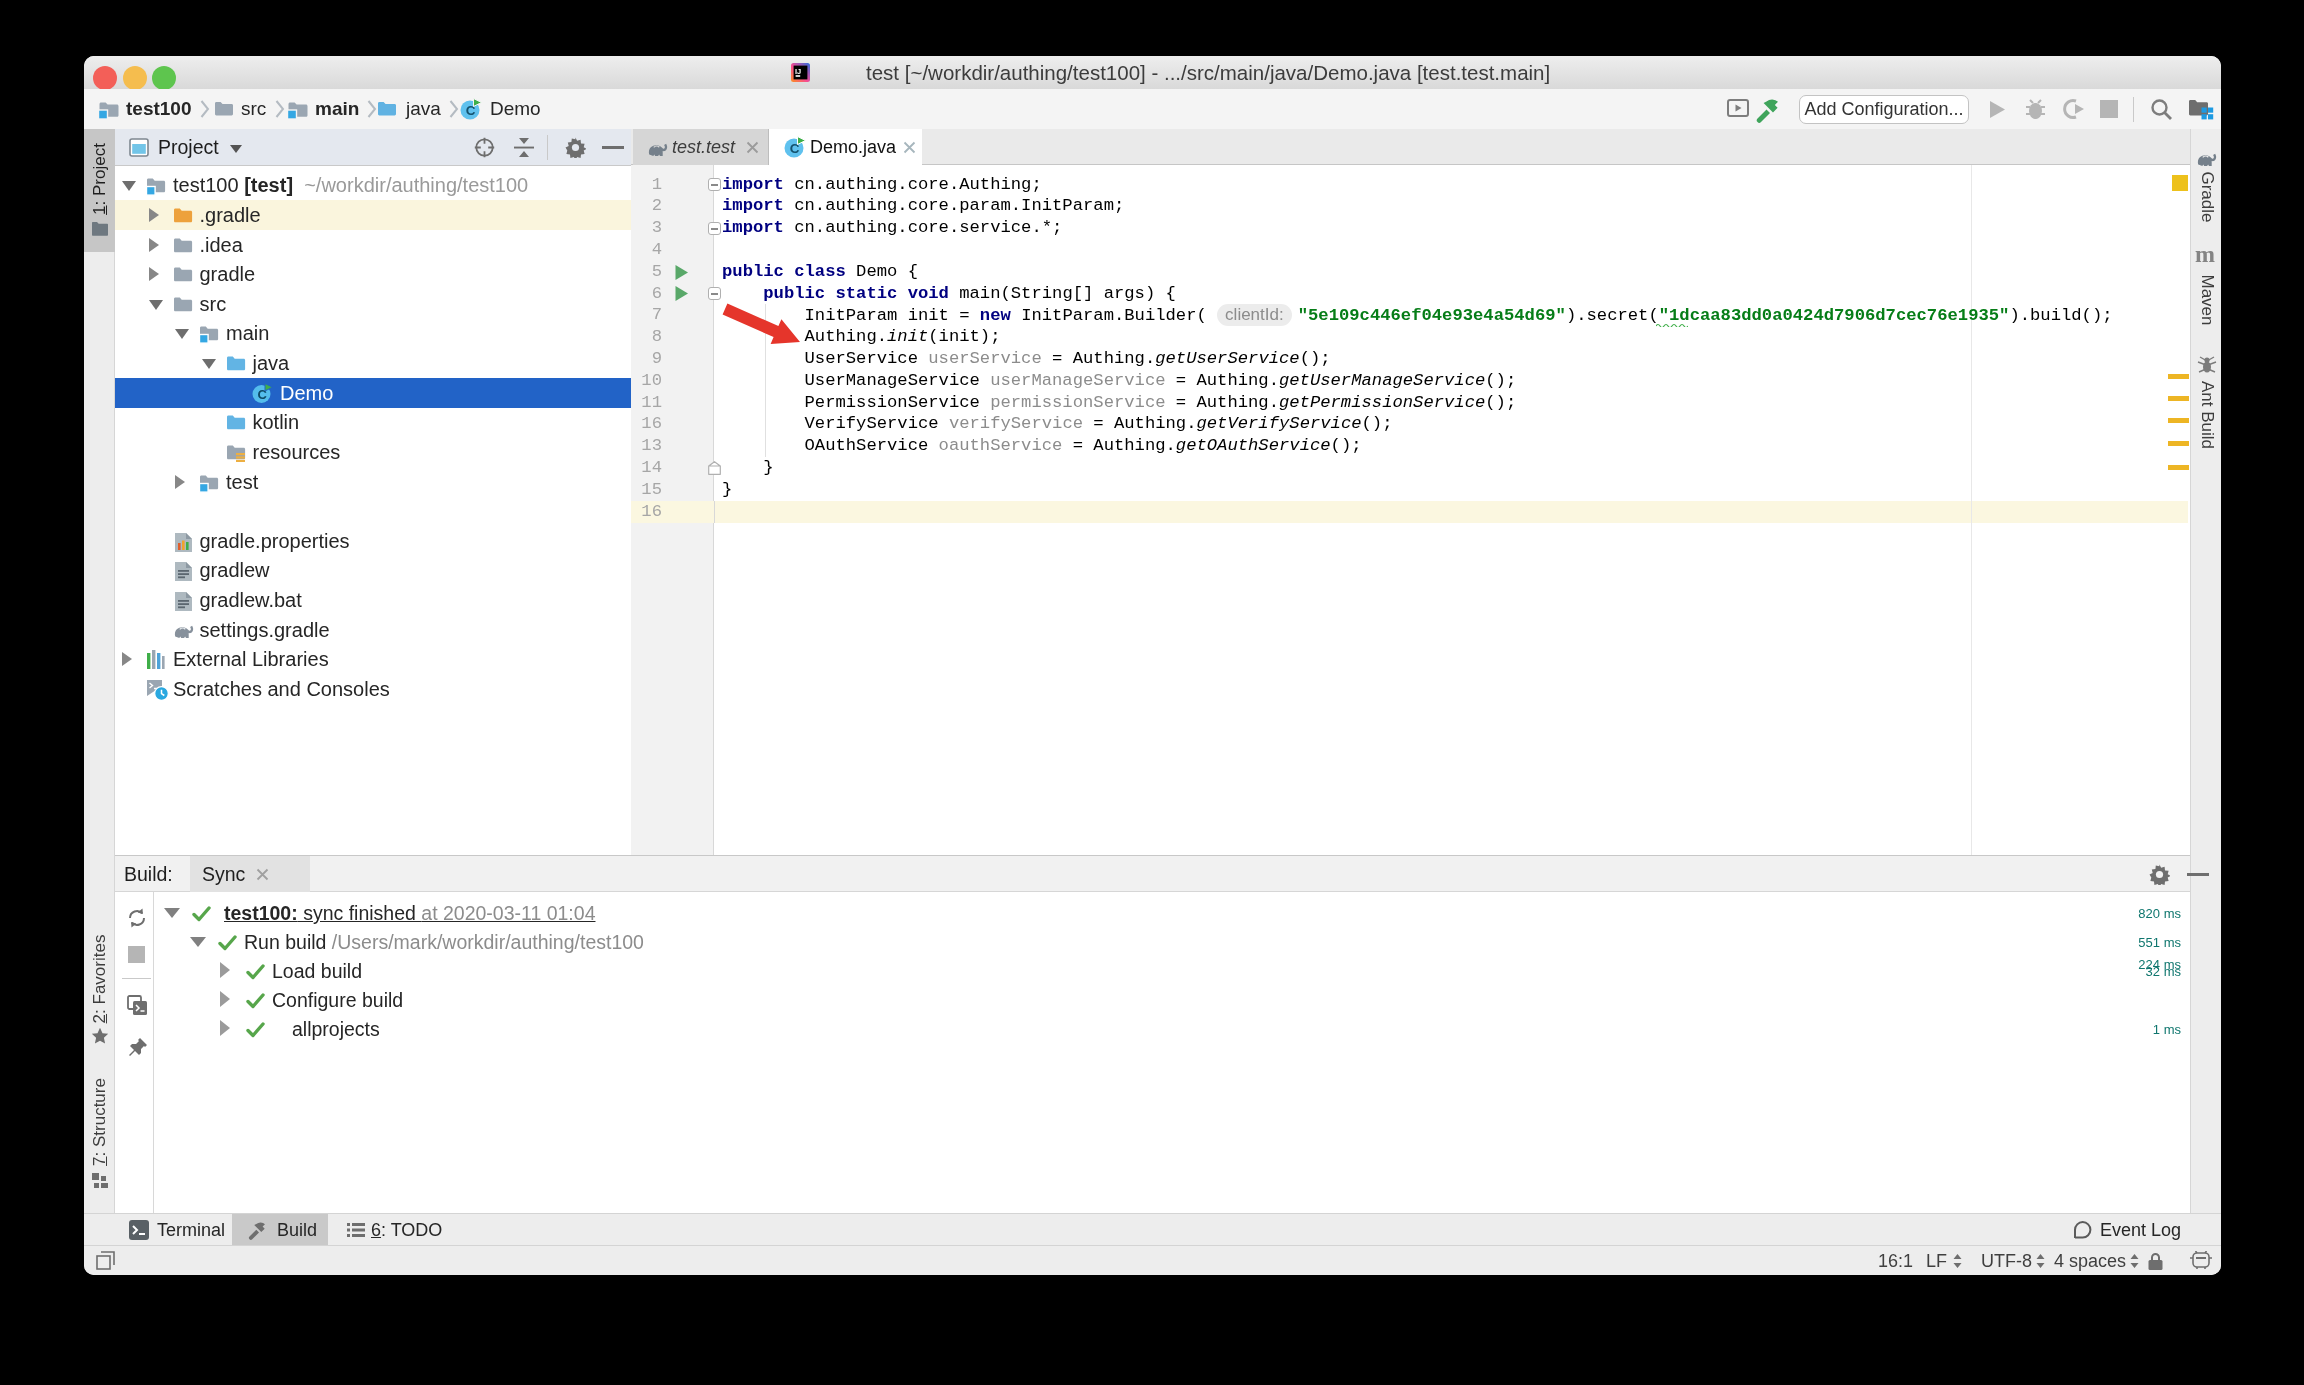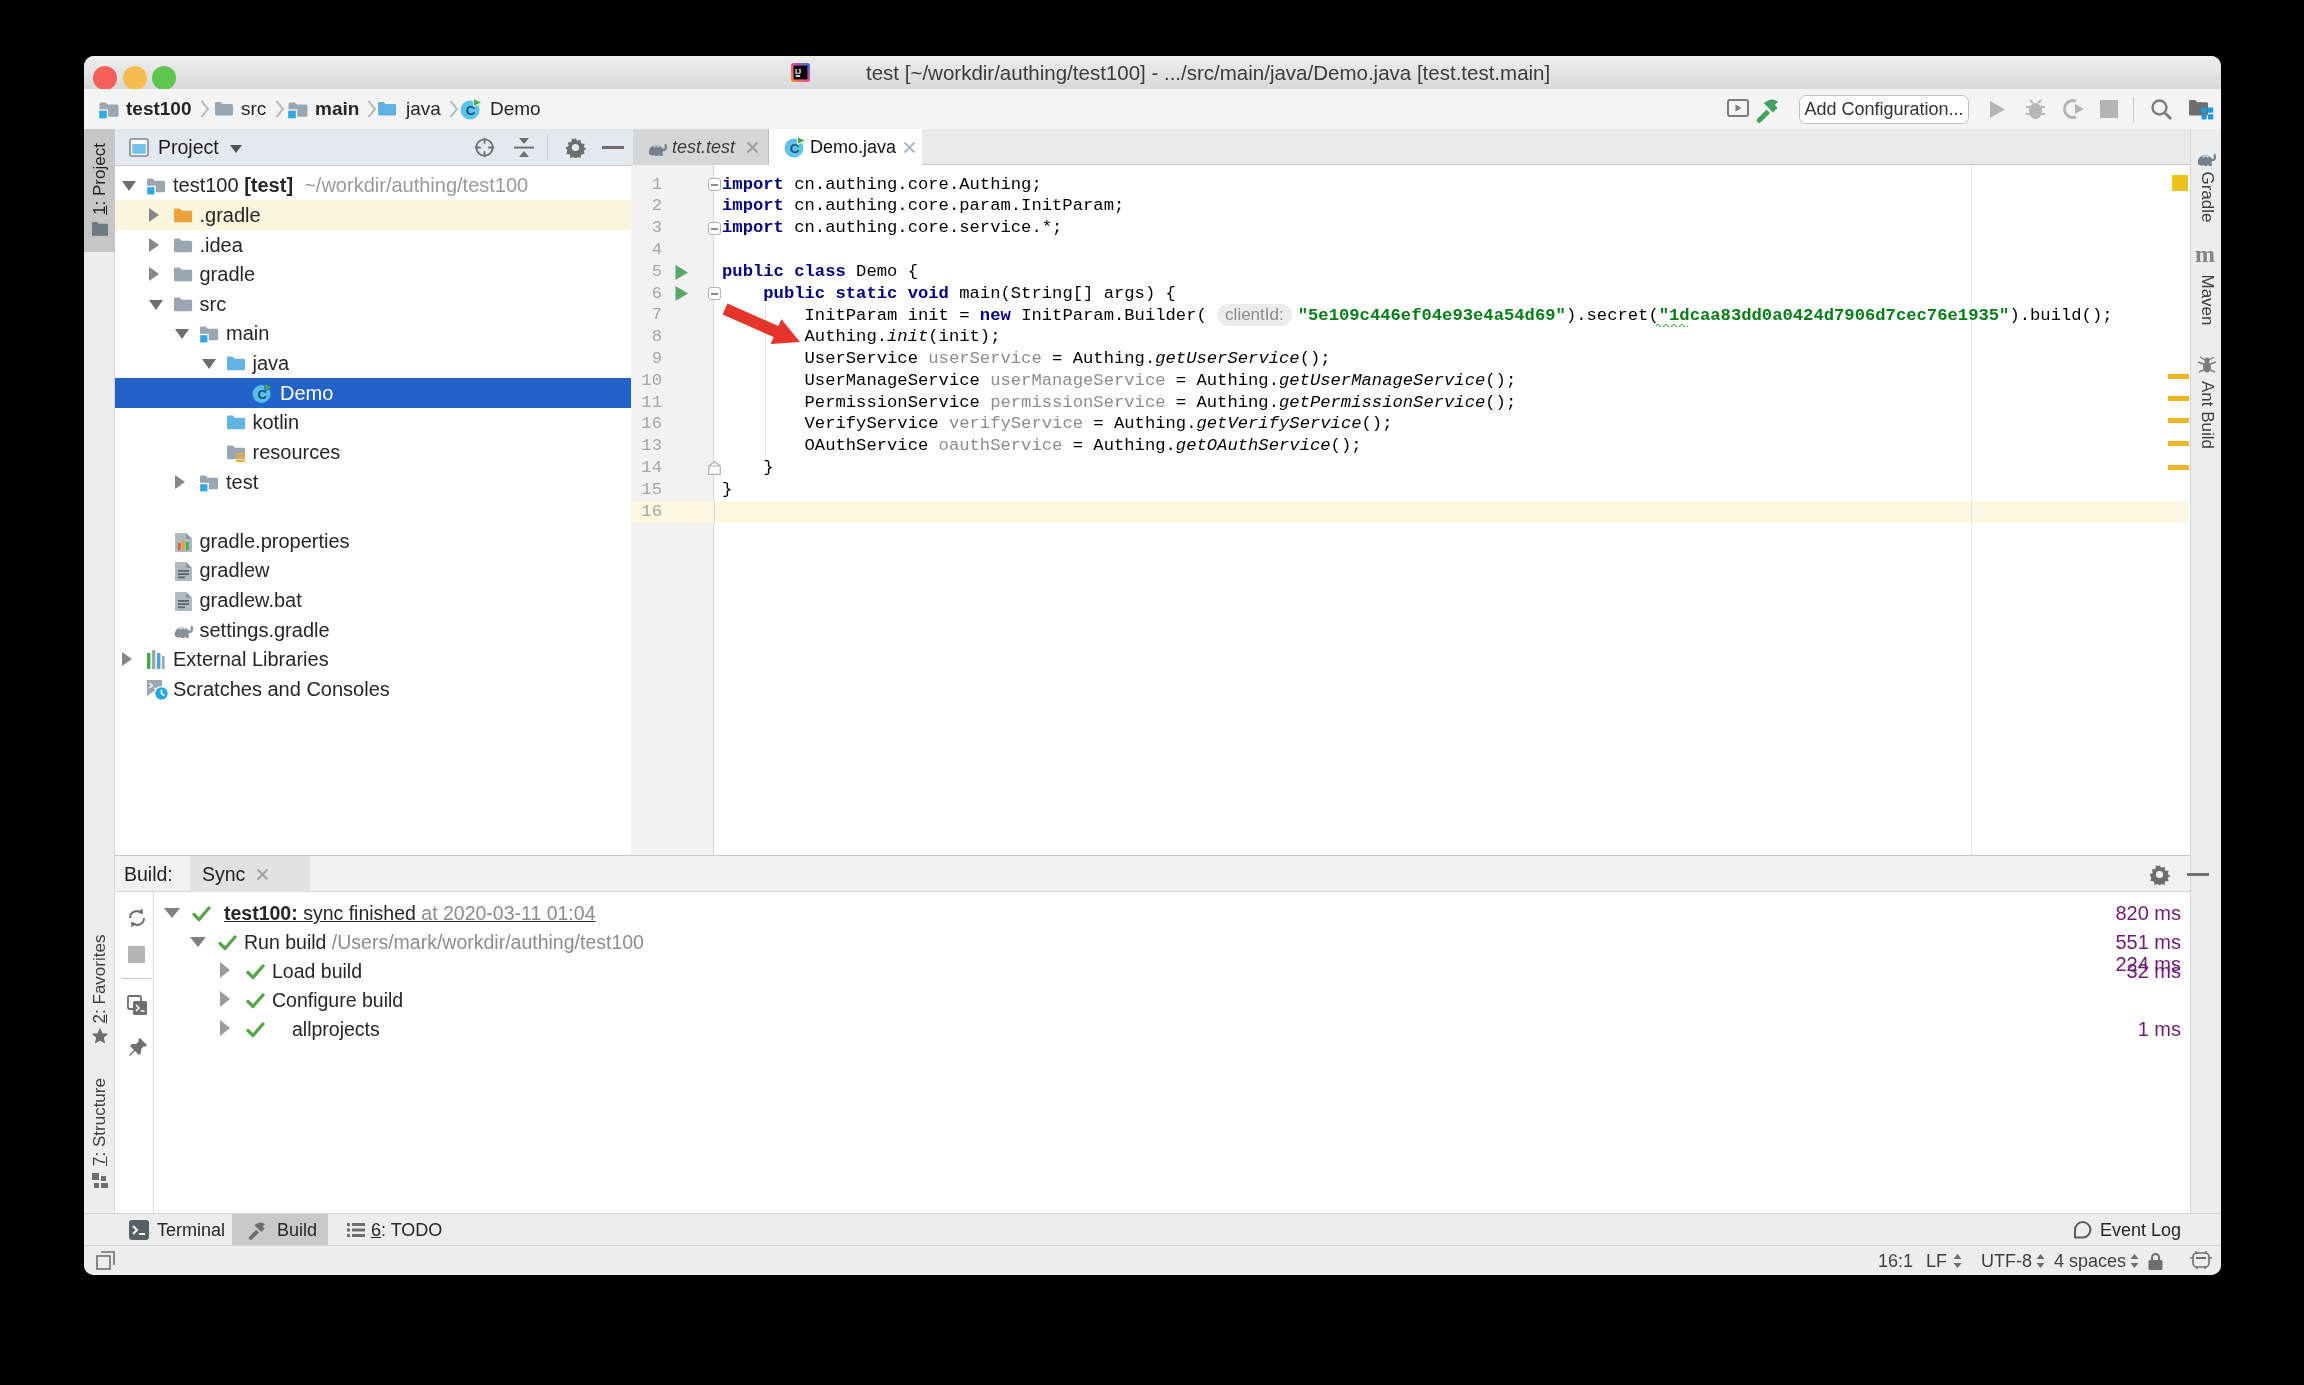--- a/index.html
+++ b/index.html
@@ -44,21 +44,21 @@
 .kw{font-weight:bold;color:#000080;}
 .str{font-weight:bold;color:#067d17;}
 .it{font-style:italic;}
 .gv{color:#8c8c8c;}
 .chip{display:inline-block;height:22px;line-height:22px;border-radius:11px;background:#ececec;
   color:#8c8c8c;font-family:"Liberation Sans",sans-serif;font-size:17px;padding:0 8px;margin-right:6px;}
 
 #build{position:absolute;left:31px;top:799px;width:2075px;height:358px;background:#fff;border-top:1px solid #c8c8c8;}
 #buildhead{position:absolute;left:31px;top:800px;width:2075px;height:36px;background:#f1f1f1;border-bottom:1px solid #d6d6d6;}
 .br{position:absolute;height:29px;line-height:29px;font-size:19.5px;color:#262626;white-space:nowrap;}
-.ms{position:absolute;width:120px;text-align:right;left:1977px;height:29px;line-height:29px;font-size:20px;color:#701a75;}
+.ms{position:absolute;width:120px;text-align:right;left:1977px;height:29px;line-height:29px;font-size:13px;color:#0f766e;}
 .chk{position:absolute;width:19px;height:19px;}
 
 #bstripe{position:absolute;left:0;top:1157px;width:2137px;height:32px;background:#ededed;border-top:1px solid #d4d4d4;}
 #sbar{position:absolute;left:0;top:1189px;width:2137px;height:30px;background:#ededed;border-top:1px solid #d4d4d4;}
 .bt{position:absolute;top:0;height:32px;line-height:33px;font-size:18px;color:#262626;white-space:nowrap;}
 .st{position:absolute;top:0;height:30px;line-height:30px;font-size:18px;color:#3f3f3f;white-space:nowrap;}
 </style>
 </head>
 <body>
 <div id="win">

